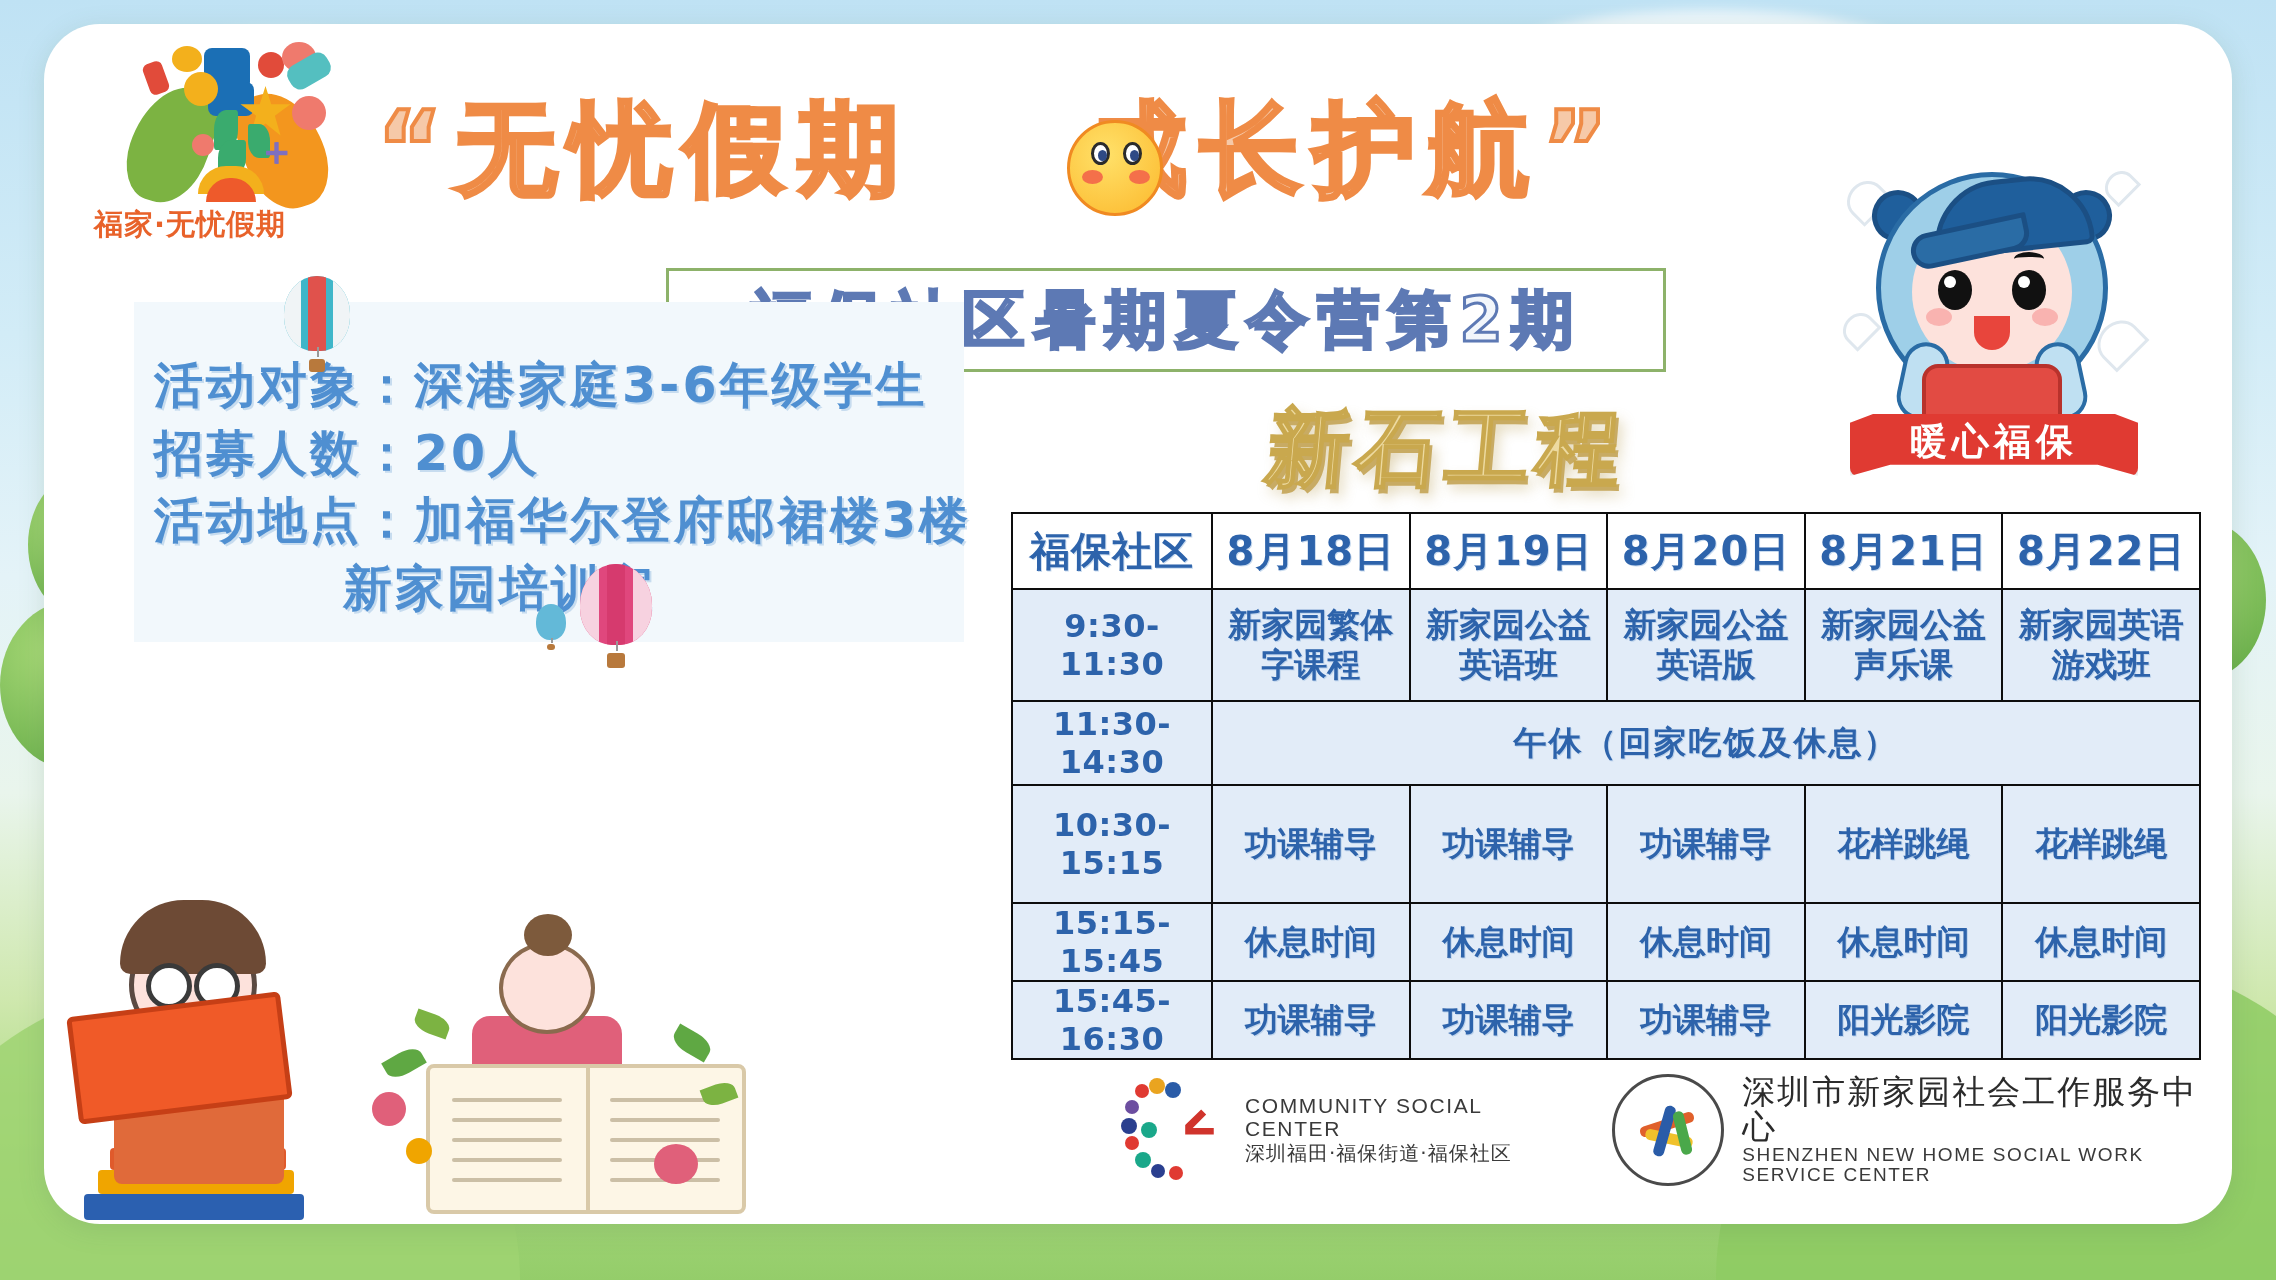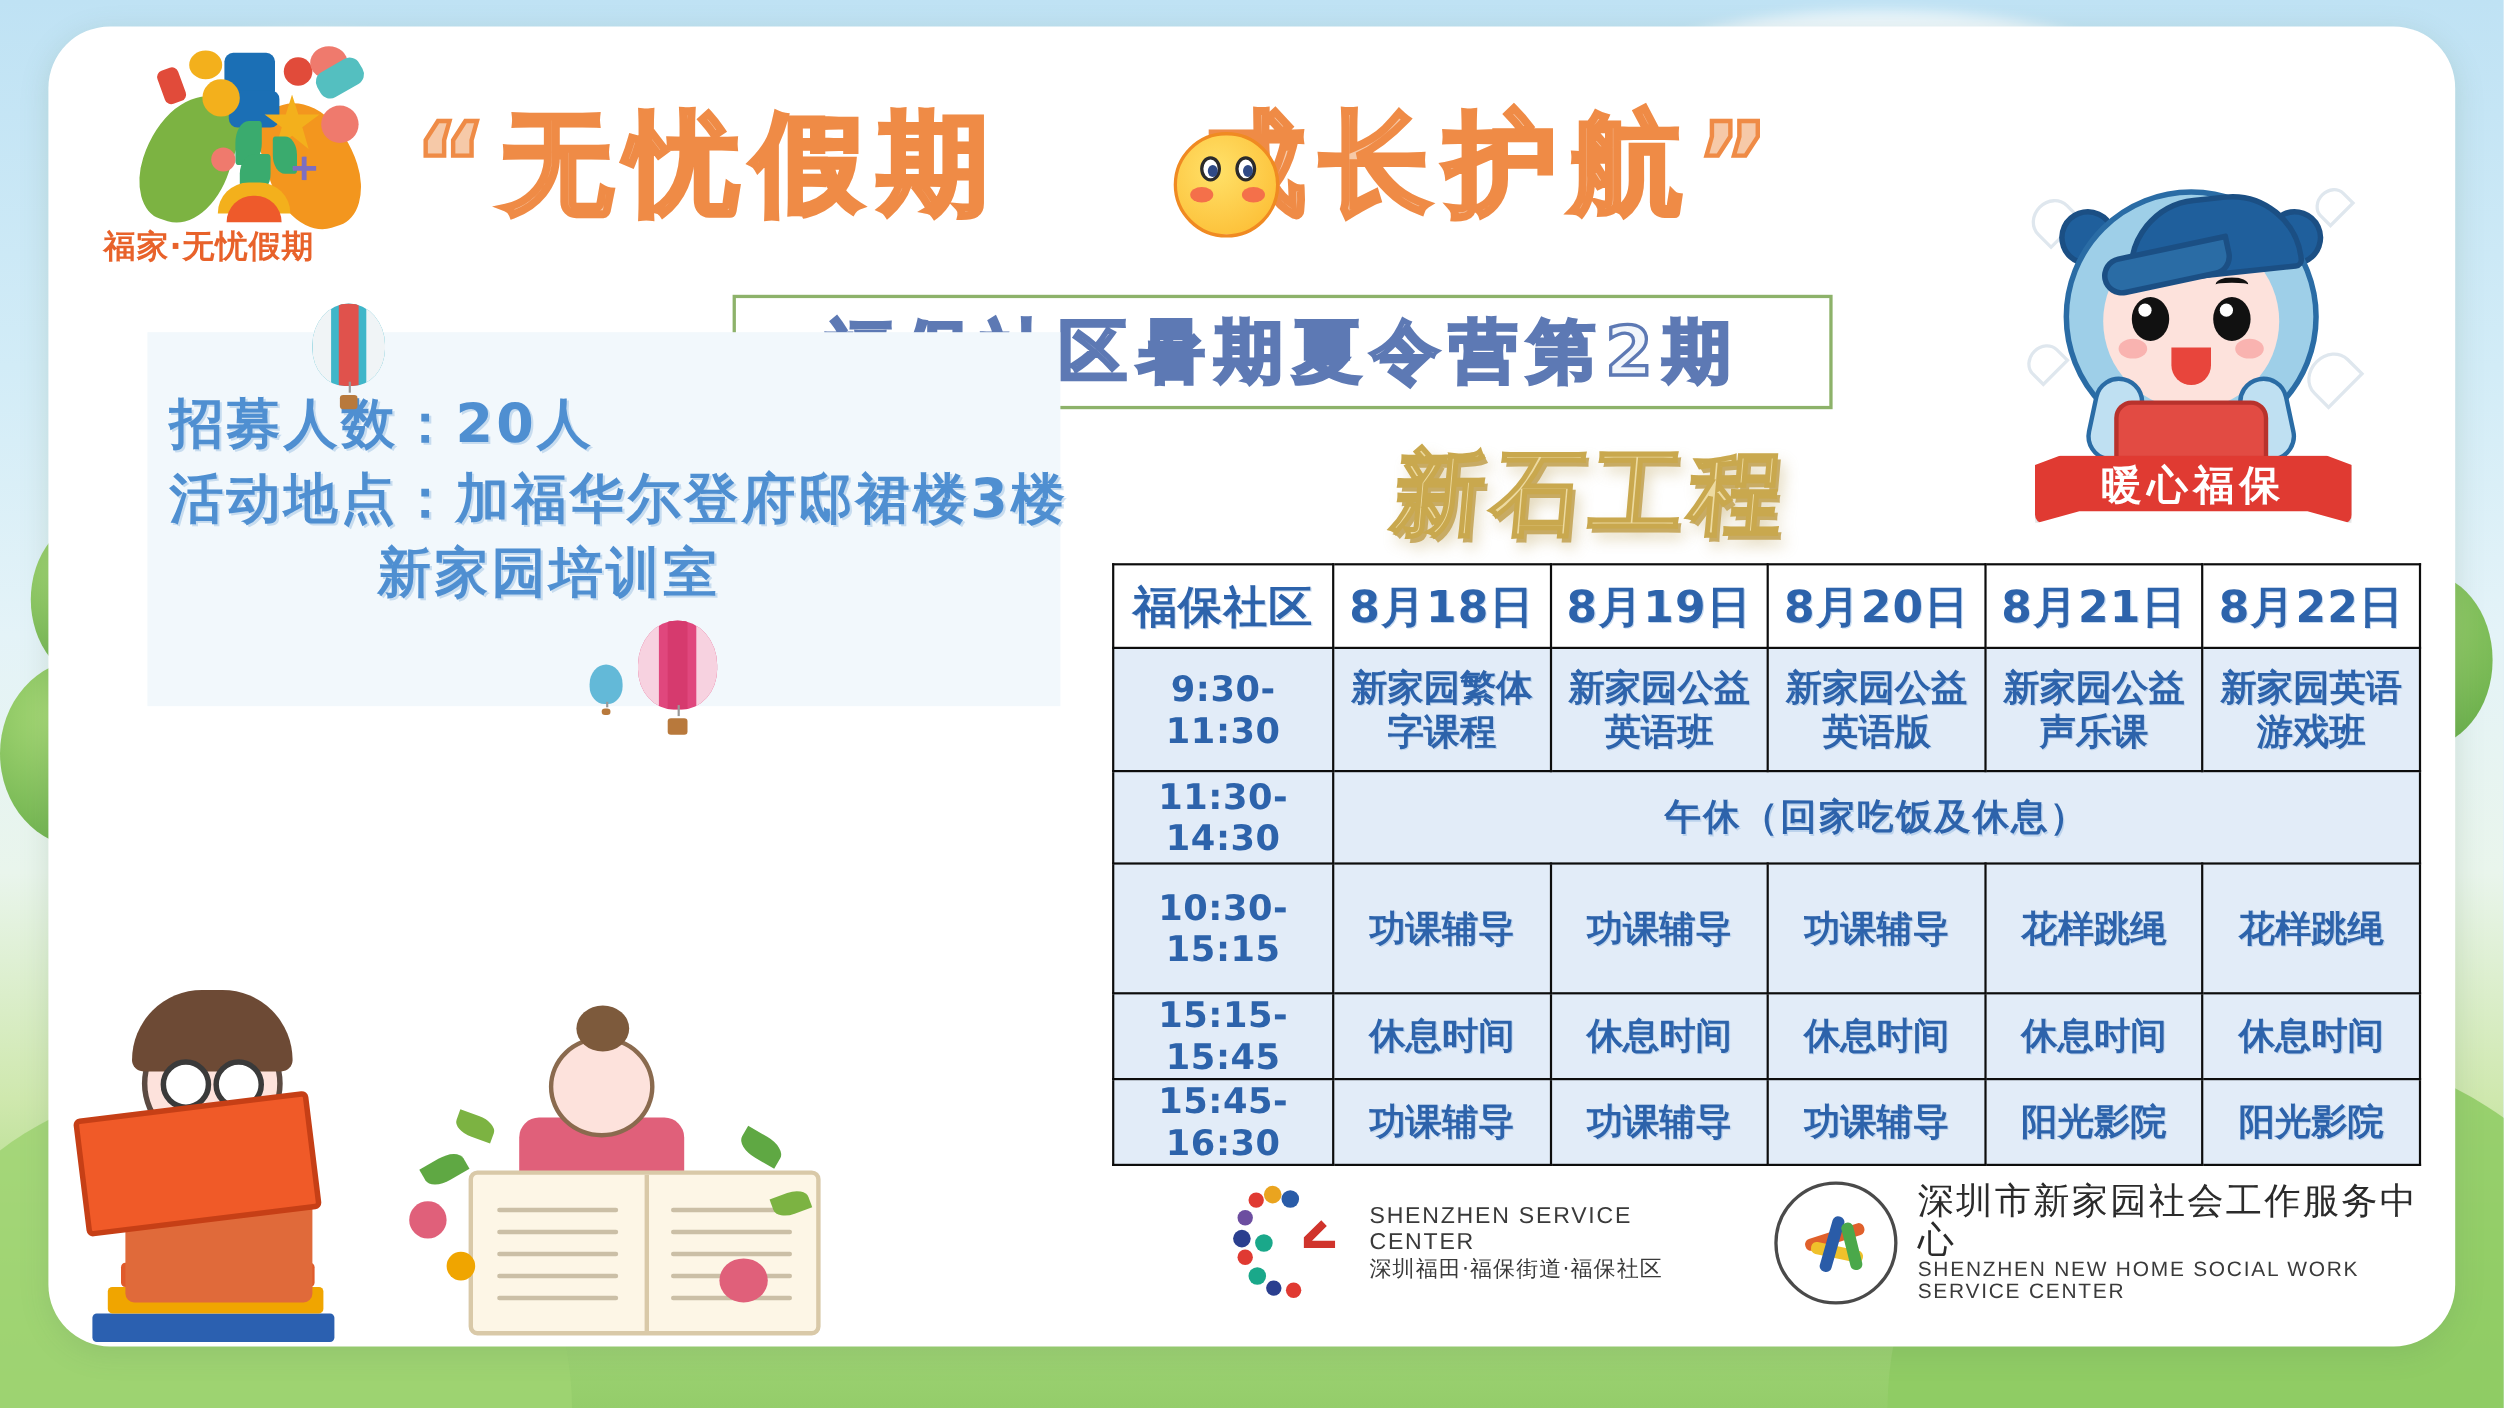--- a/index.html
+++ b/index.html
@@ -390,20 +390,21 @@
     <div class="m-arm" style="left:58px; transform:rotate(12deg);"></div>
     <div class="m-arm" style="right:58px; transform:rotate(-12deg);"></div>
     <div id="mascot-shirt"></div>
     <div id="mascot-ribbon">
       <span id="mascot-ribbon-text">暖心福保</span>
     </div>
   </div>
 
   <div id="info-panel"></div>
   <div id="info-text">
+    <div class="info-line">活动对象：深港家庭3-6年级学生</div>
     <div class="info-line">招募人数：20人</div>
     <div class="info-line">活动地点：加福华尔登府邸裙楼3楼</div>
     <div class="info-line centered">新家园培训室</div>
   </div>
 
   <div class="balloon" style="left:240px; top:252px; width:66px; height:96px;">
     <div class="envelope" style="background:#3fb6c9;">
       <div class="stripe" style="left:0; background:#f0f4f6;"></div>
       <div class="stripe" style="left:37%; background:#e0524c;"></div>
       <div class="stripe" style="right:0; background:#f0f4f6;"></div>
@@ -523,21 +524,21 @@
           <div class="csc-dot" style="left:2px;  top:42px; width:16px; height:16px; background:#2a3f8f;"></div>
           <div class="csc-dot" style="left:6px;  top:60px; width:14px; height:14px; background:#e03a32;"></div>
           <div class="csc-dot" style="left:16px; top:76px; width:16px; height:16px; background:#1aa88a;"></div>
           <div class="csc-dot" style="left:32px; top:88px; width:14px; height:14px; background:#2a3f8f;"></div>
           <div class="csc-dot" style="left:50px; top:90px; width:14px; height:14px; background:#e03a32;"></div>
           <div class="csc-dot" style="left:22px; top:46px; width:16px; height:16px; background:#1aa88a;"></div>
         </div>
         <div id="csc-emblem"></div>
       </div>
       <div class="logo-text">
-        <div class="logo-en">SHENZHEN SERVICE CENTER</div>
+        <div class="logo-en">COMMUNITY SOCIAL CENTER</div>
         <div class="logo-sub">深圳福田·福保街道·福保社区</div>
       </div>
     </div>
 
     <div class="footer-logo">
       <div class="logo-mark" id="nh-mark">
         <div class="nh-stick" style="left:24px; top:42px; width:56px; height:11px; background:#e0602b; transform:rotate(-18deg);"></div>
         <div class="nh-stick" style="left:30px; top:56px; width:48px; height:11px; background:#f0c12b; transform:rotate(12deg);"></div>
         <div class="nh-stick" style="left:44px; top:28px; width:11px; height:52px; background:#2a5ca8; transform:rotate(16deg);"></div>
         <div class="nh-stick" style="left:62px; top:34px; width:11px; height:44px; background:#4aa84a; transform:rotate(-14deg);"></div>

